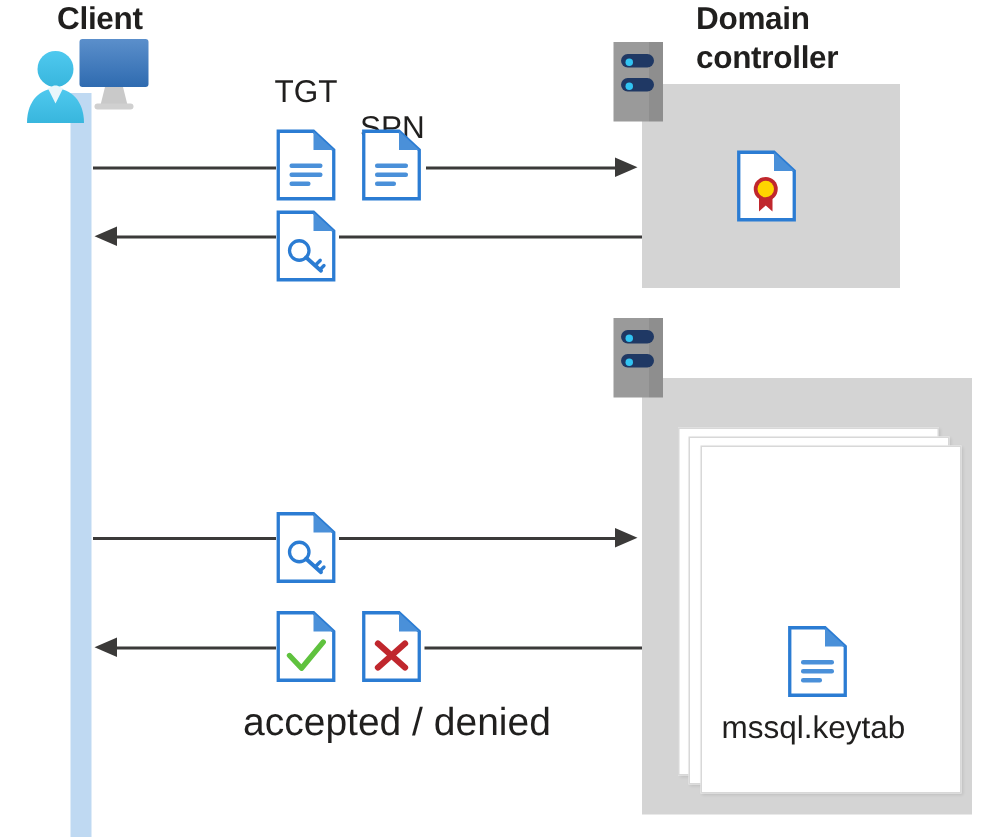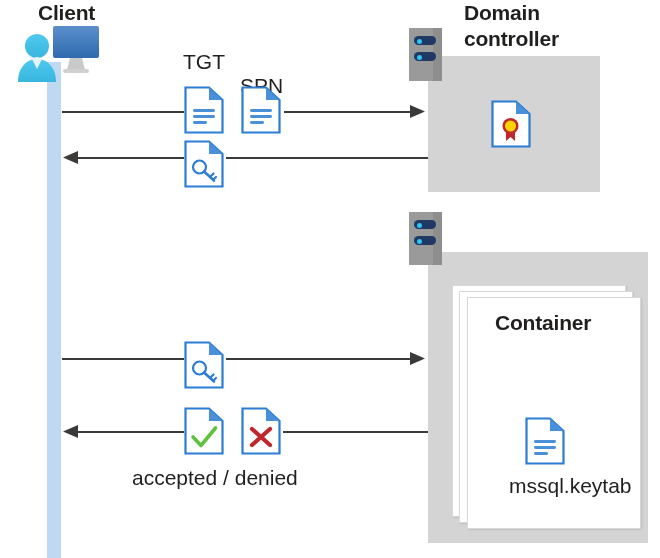--- a/index.html
+++ b/index.html
@@ -128,34 +128,33 @@
     <div class="rack-dot" style="left:8px; top:10.5px; width:5px; height:5px;"></div>
     <div class="rack-pill" style="left:5px; top:24px; width:22px; height:9px;"></div>
     <div class="rack-dot" style="left:8px; top:26.5px; width:5px; height:5px;"></div>
   </div>
 
 
   <div class="abs card" style="left:452px; top:285px; width:172px; height:230px;"></div>
   <div class="abs card" style="left:459px; top:291px; width:172px; height:230px;"></div>
   <div class="abs card" style="left:467px; top:297px; width:172px; height:230px;"></div>
 
-  <div class="abs title-bold" style="left:495px; top:311px; font-size:21px;">Container</div>
 
 
   <div class="abs" style="left:525px; top:417px; width:40px; height:48px;">
     <svg width="40" height="48" viewBox="0 0 40 48">
       <path d="M1.5 1.5 H25 L38.5 14 V46.5 H1.5 Z" fill="#ffffff" stroke="#2b7cd3" stroke-width="2.2"></path>
       <path d="M25 1.5 L38.5 14 H25 Z" fill="#4a90d9"></path>
       <rect x="9" y="23" width="22" height="3" rx="1.4" fill="#4a90d9"></rect>
       <rect x="9" y="29" width="22" height="3" rx="1.4" fill="#4a90d9"></rect>
       <rect x="9" y="35" width="14" height="3" rx="1.4" fill="#4a90d9"></rect>
     </svg>
   </div>
 
-  <div class="abs label-plain" style="left:481px; top:474px; font-size:21px;margin-left:28px;">mssql.keytab</div>
+  <div class="abs label-plain" style="left:481px; top:474px; font-size:21px;">mssql.keytab</div>
 
   <div class="abs hline" style="left:62px; top:111px; width:122px;"></div>
   <div class="abs hline" style="left:284px; top:111px; width:130px;"></div>
   <div class="abs" style="left:410px; top:104px; width:16px; height:15px;">
     <svg width="16" height="15" viewBox="0 0 16 15">
       <path d="M0 1 L15 7.5 L0 14 Z" fill="#3b3a39"></path>
     </svg>
   </div>
 
   <div class="abs label-plain" style="left:183px; top:50px; font-size:21px;">TGT</div>
@@ -237,15 +236,15 @@
 
   <div class="abs" style="left:241px; top:407px; width:40px; height:48px;">
     <svg width="40" height="48" viewBox="0 0 40 48">
       <path d="M1.5 1.5 H25 L38.5 14 V46.5 H1.5 Z" fill="#ffffff" stroke="#2b7cd3" stroke-width="2.2"></path>
       <path d="M25 1.5 L38.5 14 H25 Z" fill="#4a90d9"></path>
       <path d="M11 22 L29 38" stroke="#c0272d" stroke-width="4.2" stroke-linecap="round"></path>
       <path d="M29 22 L11 38" stroke="#c0272d" stroke-width="4.2" stroke-linecap="round"></path>
     </svg>
   </div>
 
-  <div class="abs label-plain" style="left:132px; top:466px; font-size:21px;">accepted / denied</div>
+  <div class="abs label-plain" style="left:162px; top:466px; font-size:26px;">accepted / denied</div>
 
 </div>
 
 </body></html>

